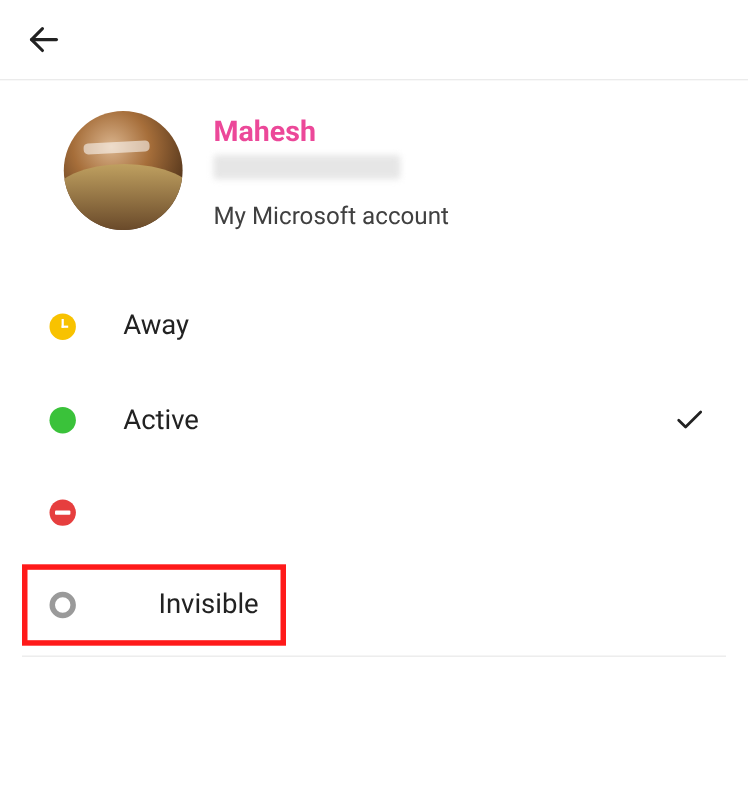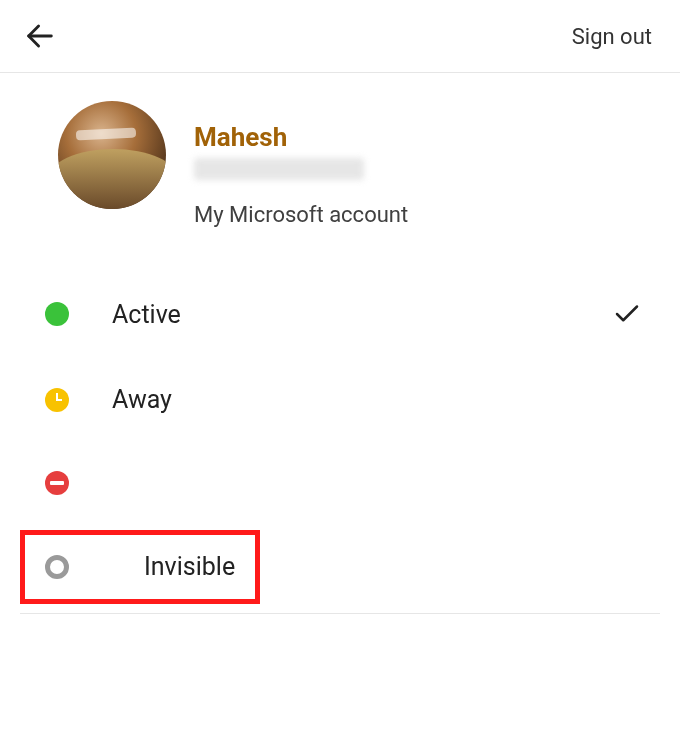--- a/index.html
+++ b/index.html
@@ -69,23 +69,22 @@
       height: 60px;
       background: linear-gradient(180deg, #bfa060 0%, #6a4a2a 100%);
       border-radius: 50% 50% 0 0;
     }
     .profile-info {
       padding-top: 4px;
     }
     .profile-name {
       font-size: 26px;
       font-weight: 700;
-      color: #a16207;
+      color: #ec4899;
       margin-bottom: 6px;
-      margin-top: 17px;
     }
     .profile-sub {
       width: 170px;
       height: 22px;
       background: #dcdcdc;
       border-radius: 3px;
       margin-bottom: 22px;
       filter: blur(3px);
       opacity: 0.7;
     }
@@ -202,53 +201,52 @@
 </head>
 <body>
 
 <div class="header">
   <div class="back-btn">
     <svg width="34" height="34" viewBox="0 0 24 24" fill="none" stroke="#222" stroke-width="2" stroke-linecap="round" stroke-linejoin="round">
       <line x1="20" y1="12" x2="4" y2="12"></line>
       <polyline points="11 5 4 12 11 19"></polyline>
     </svg>
   </div>
-  <div class="signout">Sign out</div>
 </div>
 
 <div class="profile">
   <div class="avatar"></div>
   <div class="profile-info">
     <div class="profile-name">Mahesh</div>
     <div class="profile-sub"></div>
     <div class="account-link">My Microsoft account</div>
   </div>
 </div>
 
 <div class="status-list">
 
   <div class="status-item">
     <div class="status-icon">
+      <div class="dot-away"></div>
+    </div>
+    <div class="status-label">Away</div>
+  </div>
+
+  <div class="status-item">
+    <div class="status-icon">
       <div class="dot-green"></div>
     </div>
     <div class="status-label">Active</div>
     <svg class="check" viewBox="0 0 24 24" fill="none" stroke="#222" stroke-width="2" stroke-linecap="round" stroke-linejoin="round">
       <polyline points="4 12 9 17 20 6"></polyline>
     </svg>
   </div>
 
   <div class="status-item">
     <div class="status-icon">
-      <div class="dot-away"></div>
-    </div>
-    <div class="status-label">Away</div>
-  </div>
-
-  <div class="status-item">
-    <div class="status-icon">
       <div class="dot-dnd"></div>
     </div>
   </div>
 
   <div class="status-item invisible-row">
     <div class="highlight-box"></div>
     <div class="status-icon">
       <div class="dot-invisible"></div>
     </div>
     <div class="status-label">Invisible</div>

